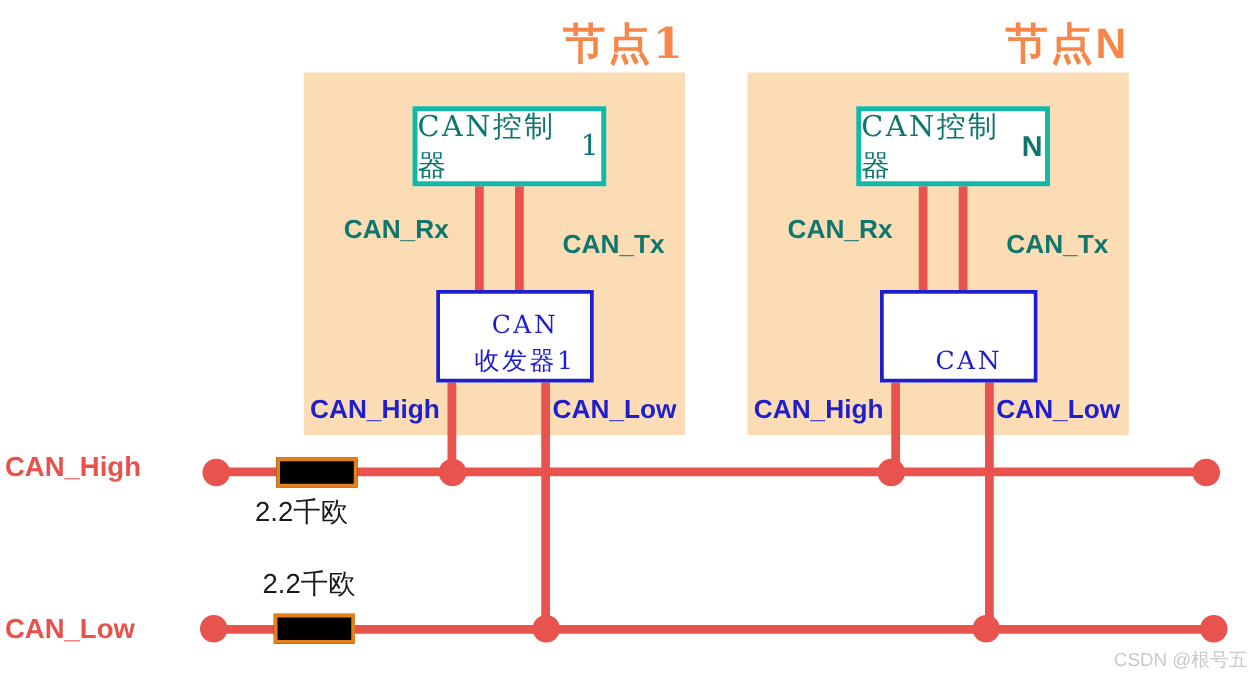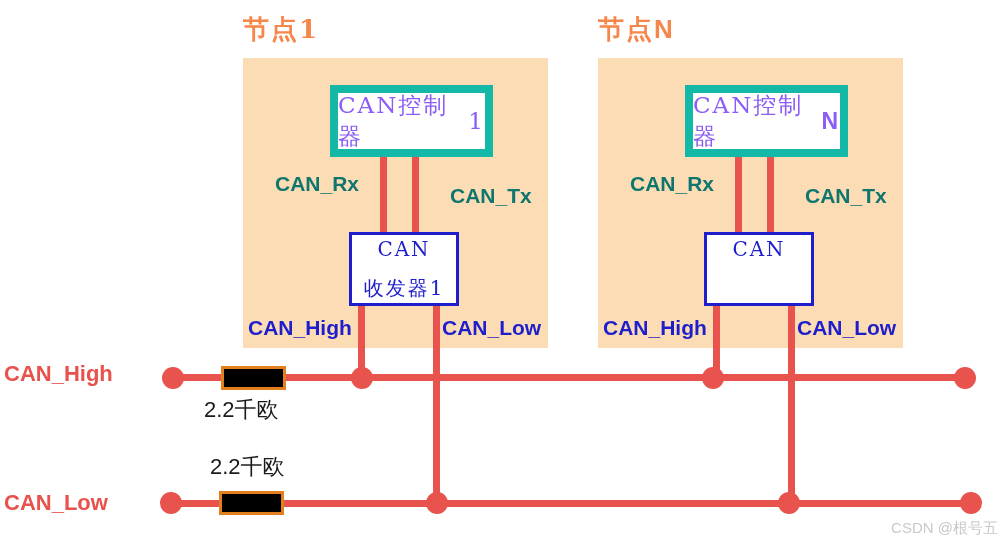--- a/index.html
+++ b/index.html
@@ -9,44 +9,45 @@
     background:#ffffff;
     overflow:hidden;
     font-family:"DejaVu Serif", serif;
   }
   
   .node{position:absolute;top:0;width:305px;height:542px;}
   .node-1{left:243px;}
   .node-n{left:598px;}
   .node-title{
     position:absolute;top:12px;left:0;width:100%;
-    text-align:left;
-    font-size:26px;font-weight:bold;color:#F6874B;
+    text-align:right;
+    font-size:34px;font-weight:bold;color:#F6874B;
     letter-spacing:2px;
   }
   .node-bg{
     position:absolute;top:58px;left:0;
     width:305px;height:290px;
     background:#FBDCB5;
   }
   .controller-box{
     position:absolute;left:87px;top:85px;
     width:147px;height:56px;
-    background:#ffffff;border:8px solid #14b8a6;
+    background:#ffffff;border:4px solid #14b8a6;
     display:flex;align-items:center;justify-content:center;
-    font-size:23px;color:#8b5cf6;letter-spacing:2px;
+    font-size:23px;color:#0f766e;letter-spacing:2px;
     z-index:3;
   }
   .transceiver-box{
     position:absolute;left:106px;top:232px;
     width:104px;height:68px;
     background:#ffffff;border:3px solid #1E1ECC;
-    display:flex;flex-direction:column;align-items:center;justify-content:space-between;
+    display:flex;flex-direction:column;align-items:center;justify-content:flex-end;
     font-size:20px;color:#1E1ECC;line-height:1.45;letter-spacing:2px;
     z-index:3;
+    padding-left:16px;
   }
   .node-n .suffix{font-weight:bold;font-family:"Liberation Sans",sans-serif;}
   .rx-label,.tx-label{
     position:absolute;
     font-family:"Liberation Sans",sans-serif;
     font-weight:bold;font-size:21px;color:#0f766e;
     z-index:4;white-space:nowrap;
   }
   .rx-label{left:32px;top:172px;}
   .tx-label{left:181px;top:184px;margin-left:26px;}

